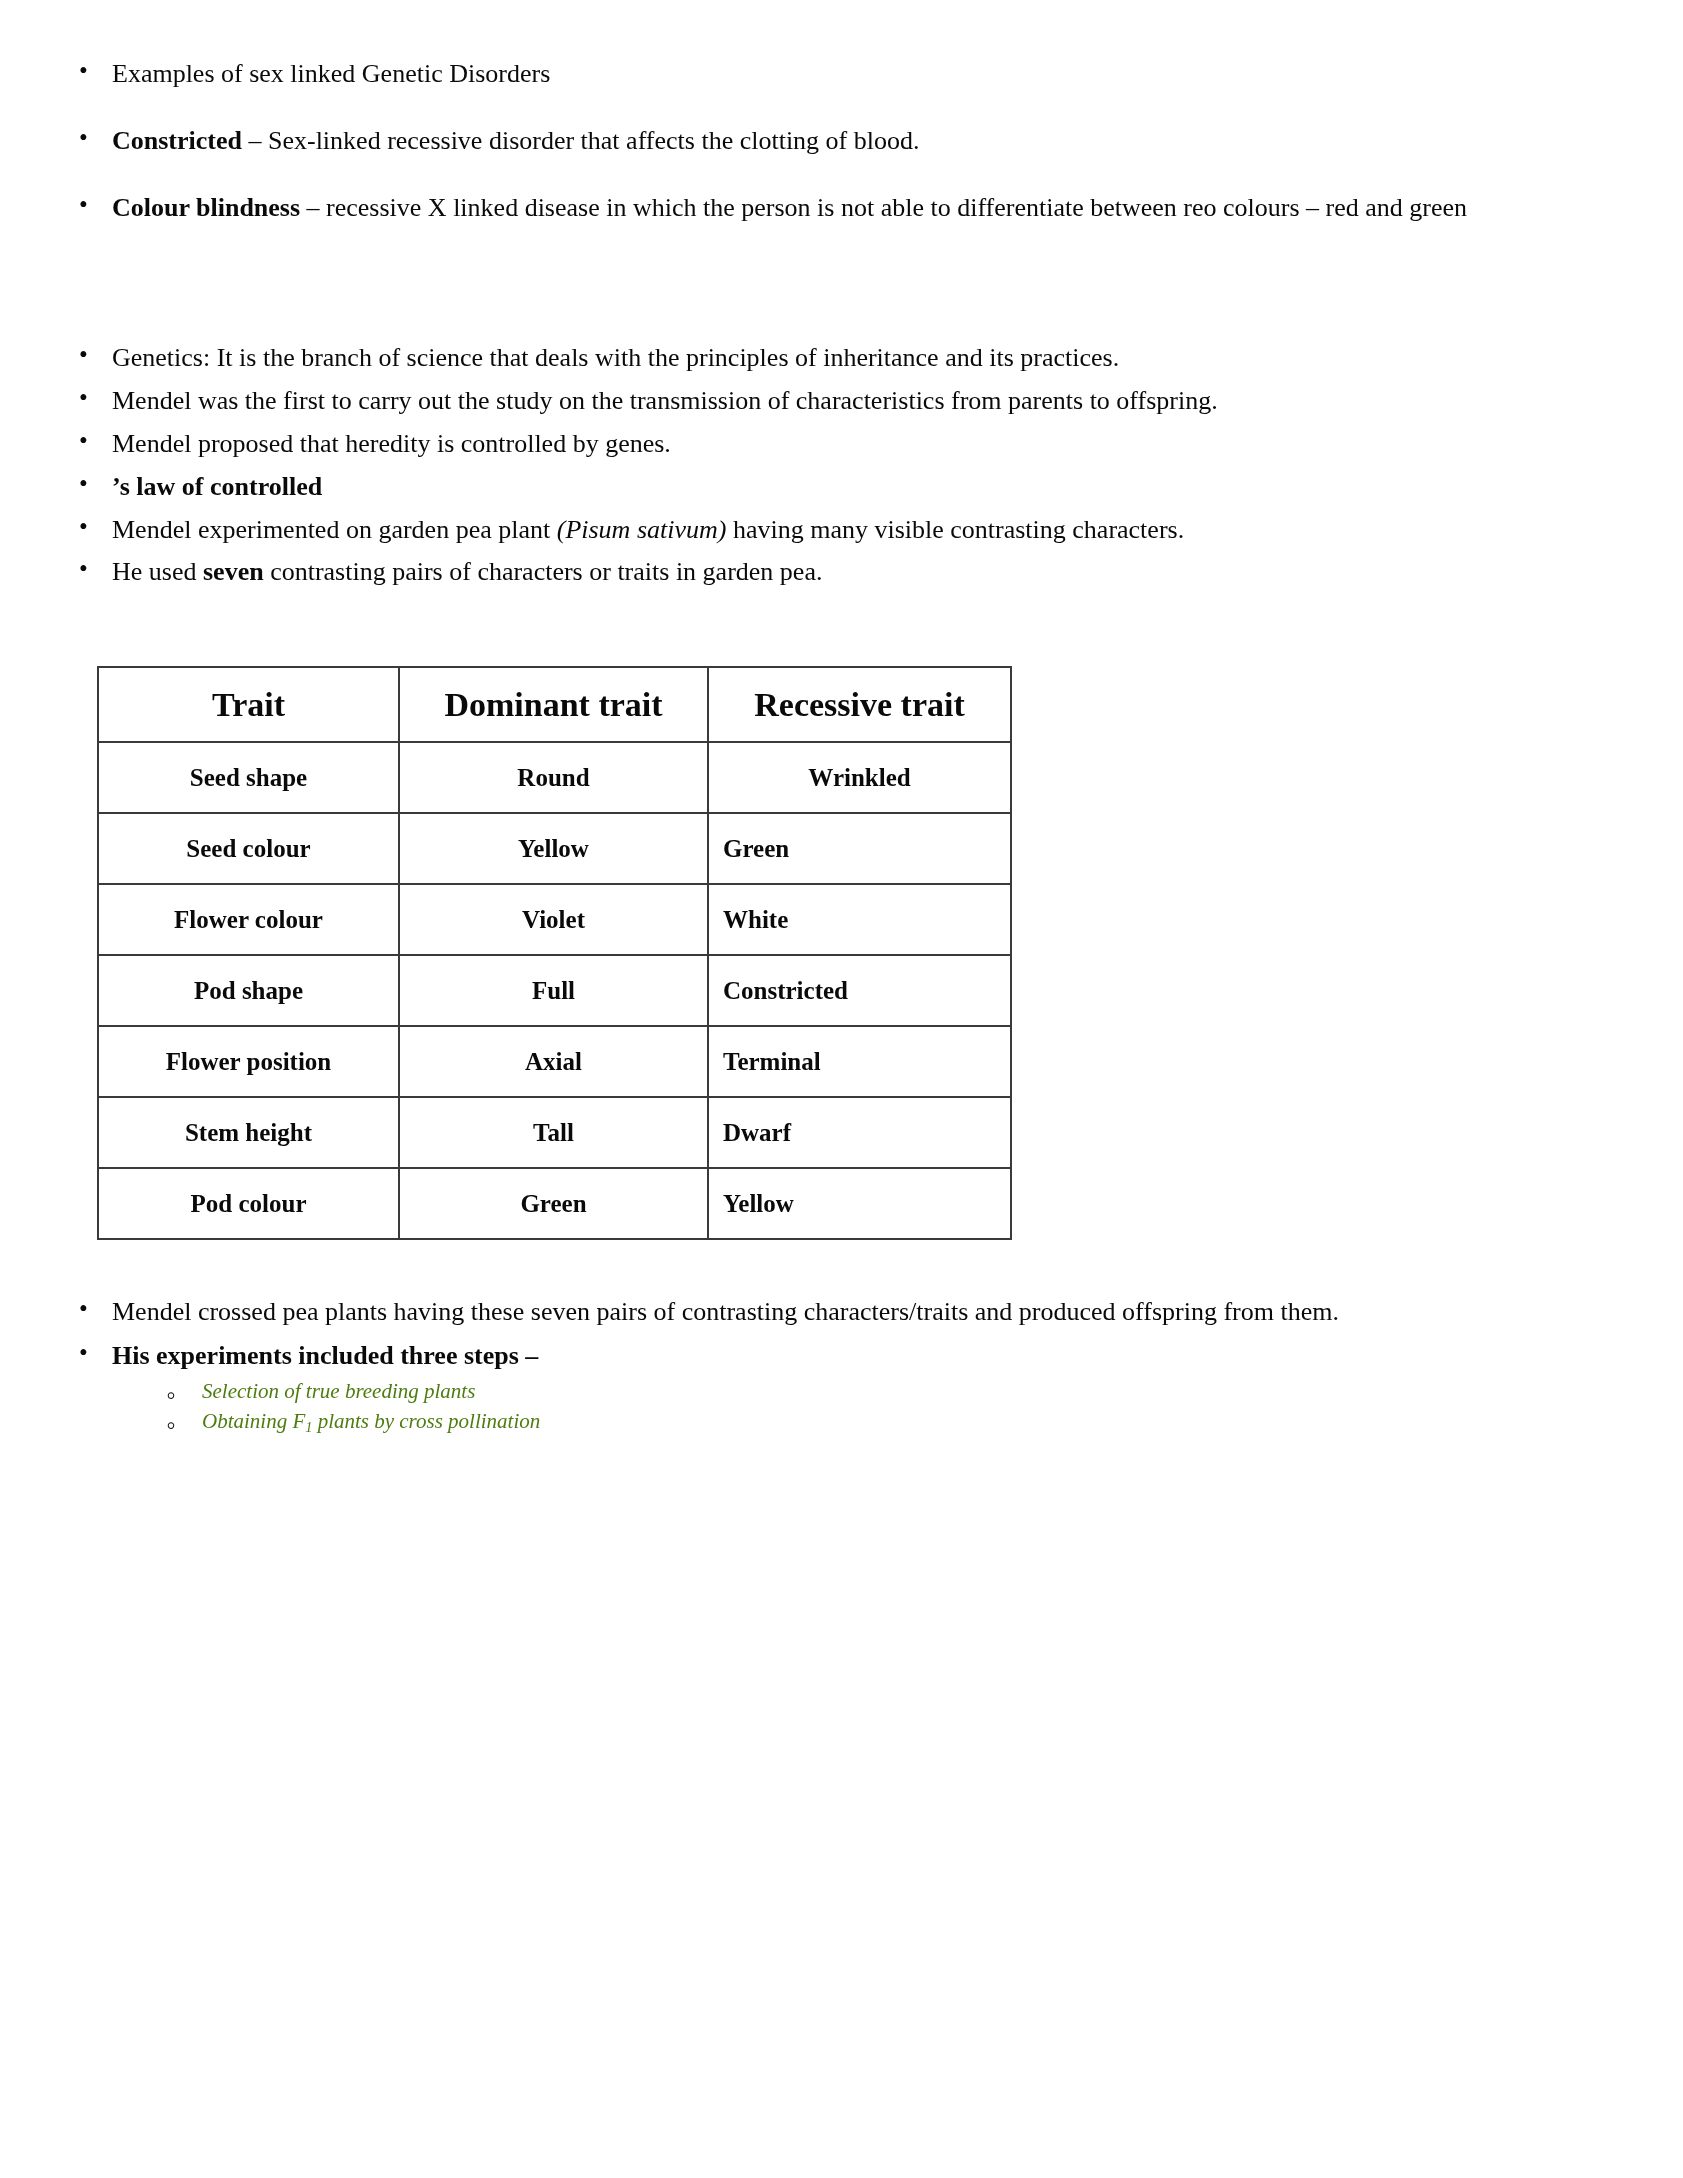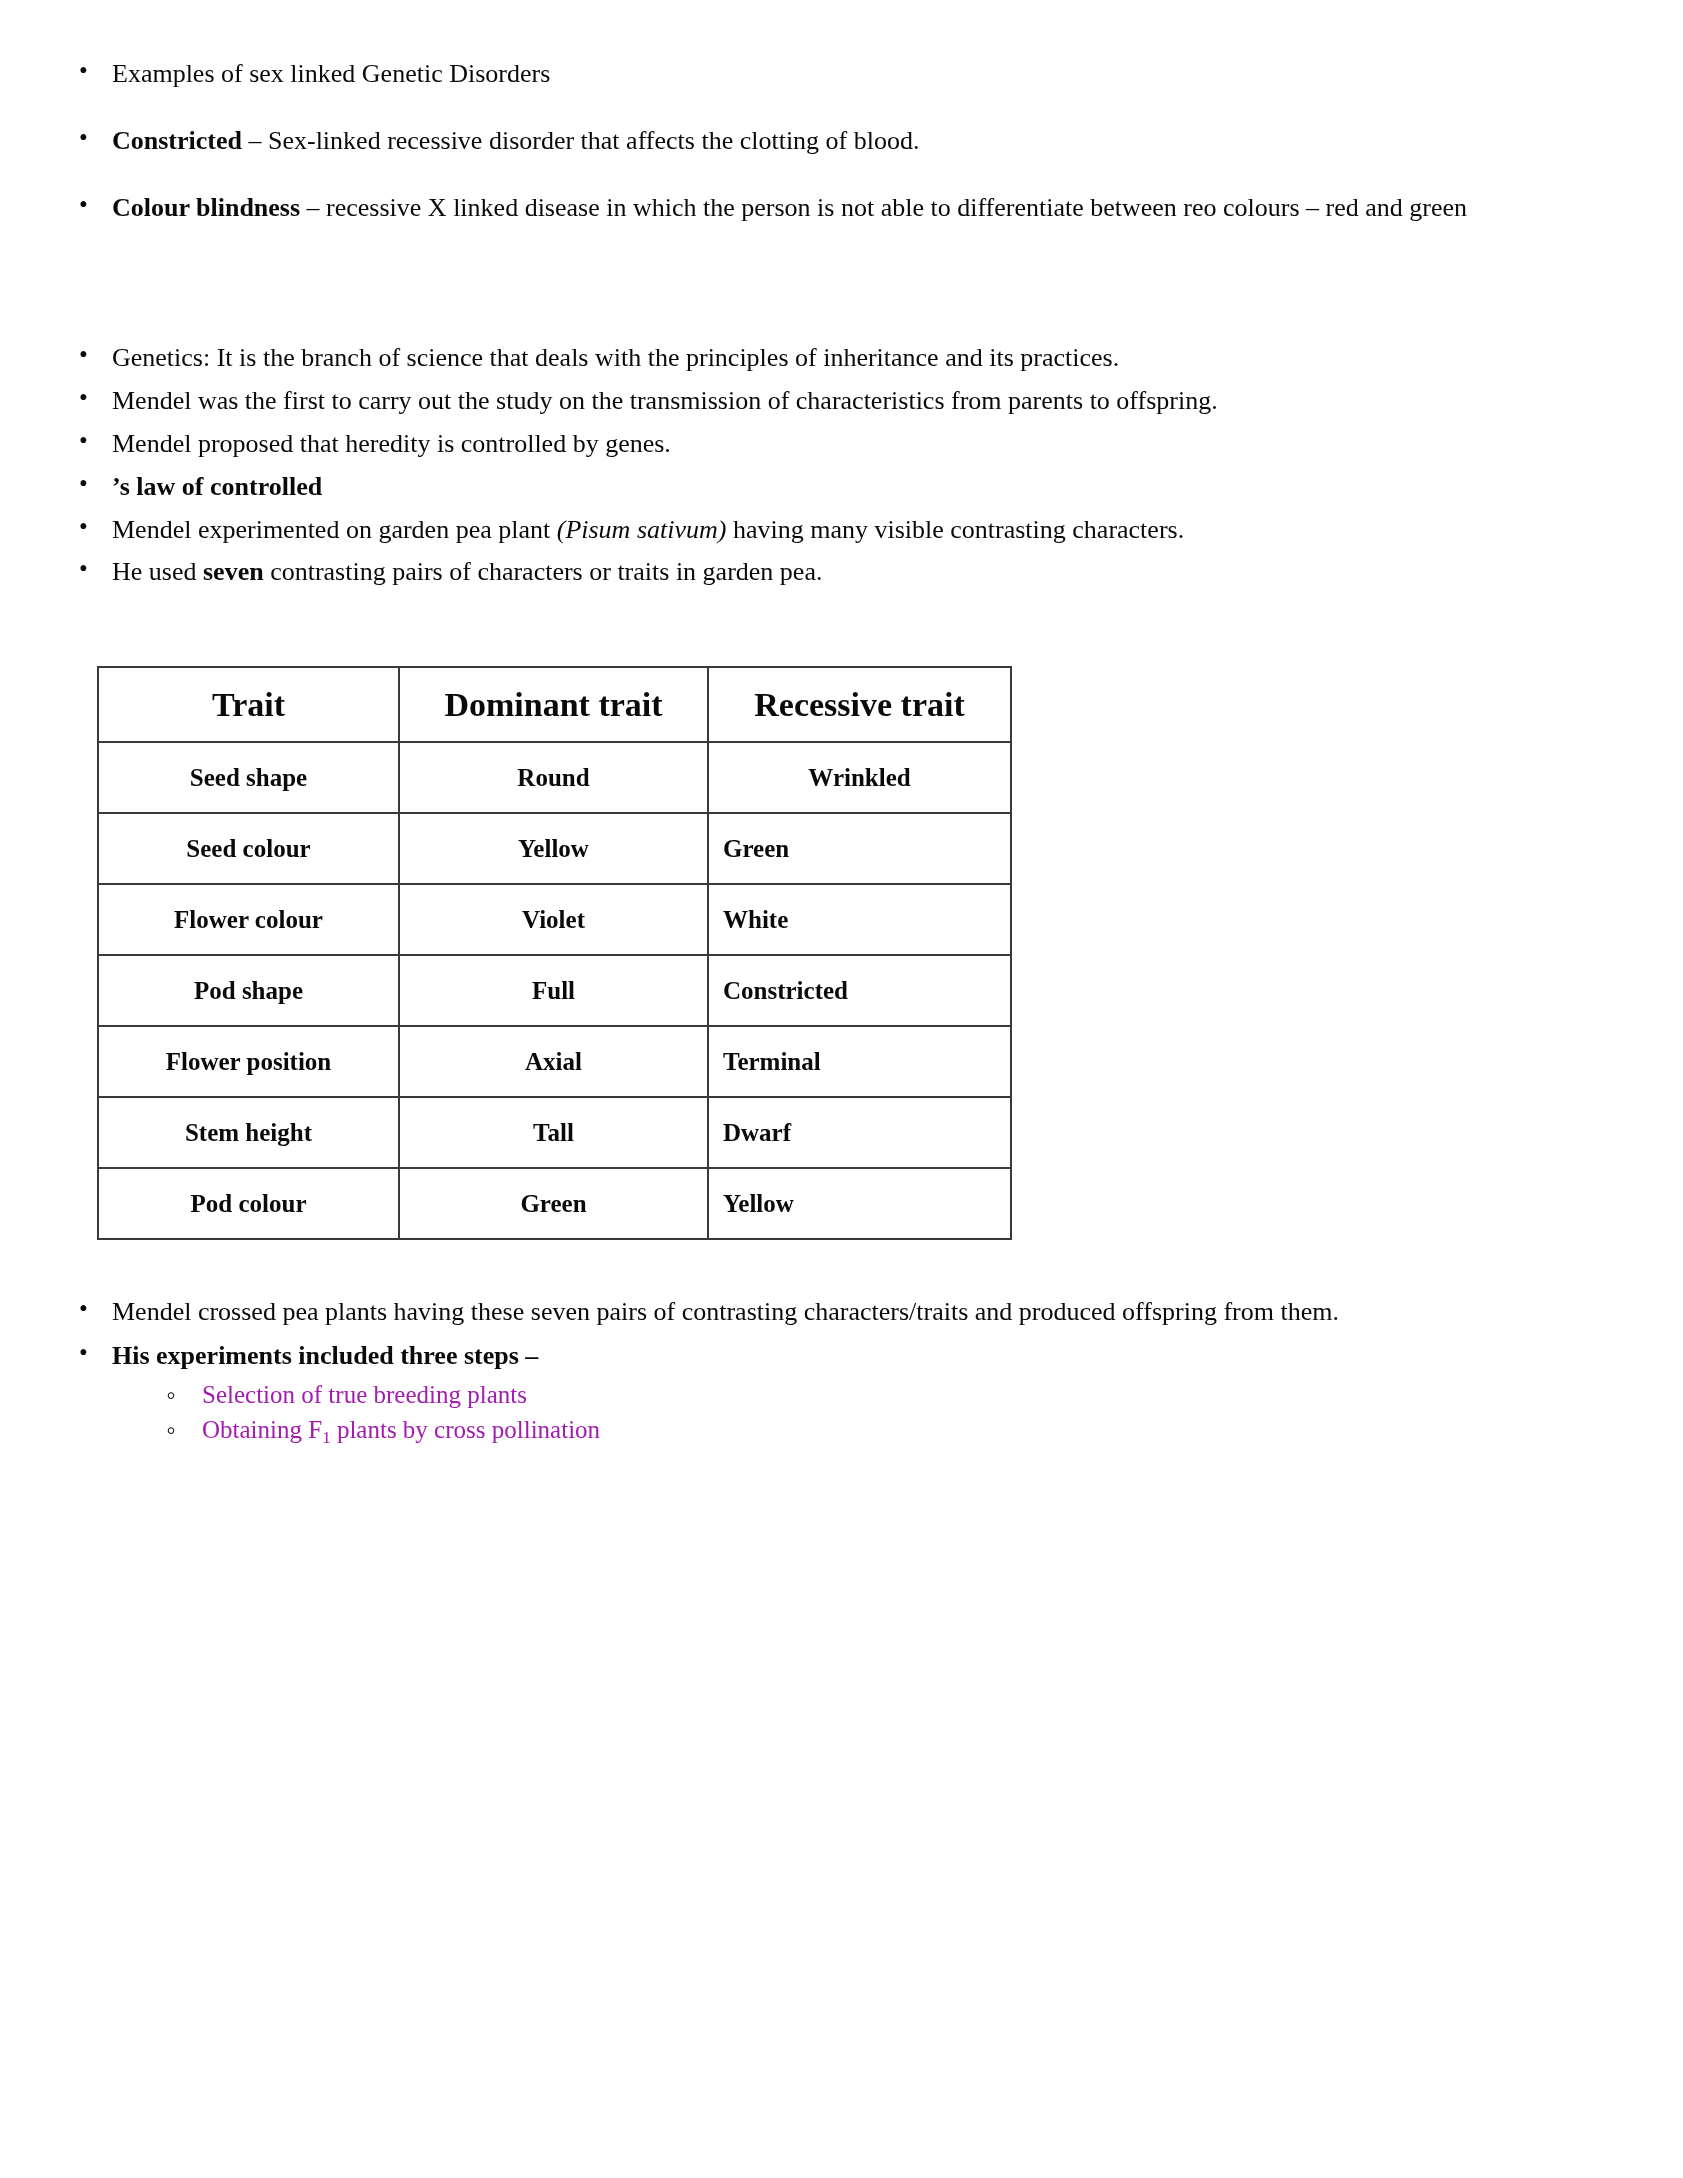--- a/index.html
+++ b/index.html
@@ -64,24 +64,25 @@
 
   
   ul.sublist {
     list-style: none;
     margin: 4px 0 0 0;
     padding: 0 0 0 54px;
   }
   ul.sublist > li {
     position: relative;
     padding-left: 36px;
-    font-size: 25px;
+    font-size: 21px;
     line-height: 1.42;
     font-weight: normal;
-    color: #a21caf;
+    color: #4d7c0f;
+    font-style: italic;
   }
   ul.sublist > li::before {
     content: "\25E6";
     position: absolute;
     left: 0;
     top: -1px;
     font-size: 27px;
     font-weight: bold;
     color: #0a0a0a;
   }

